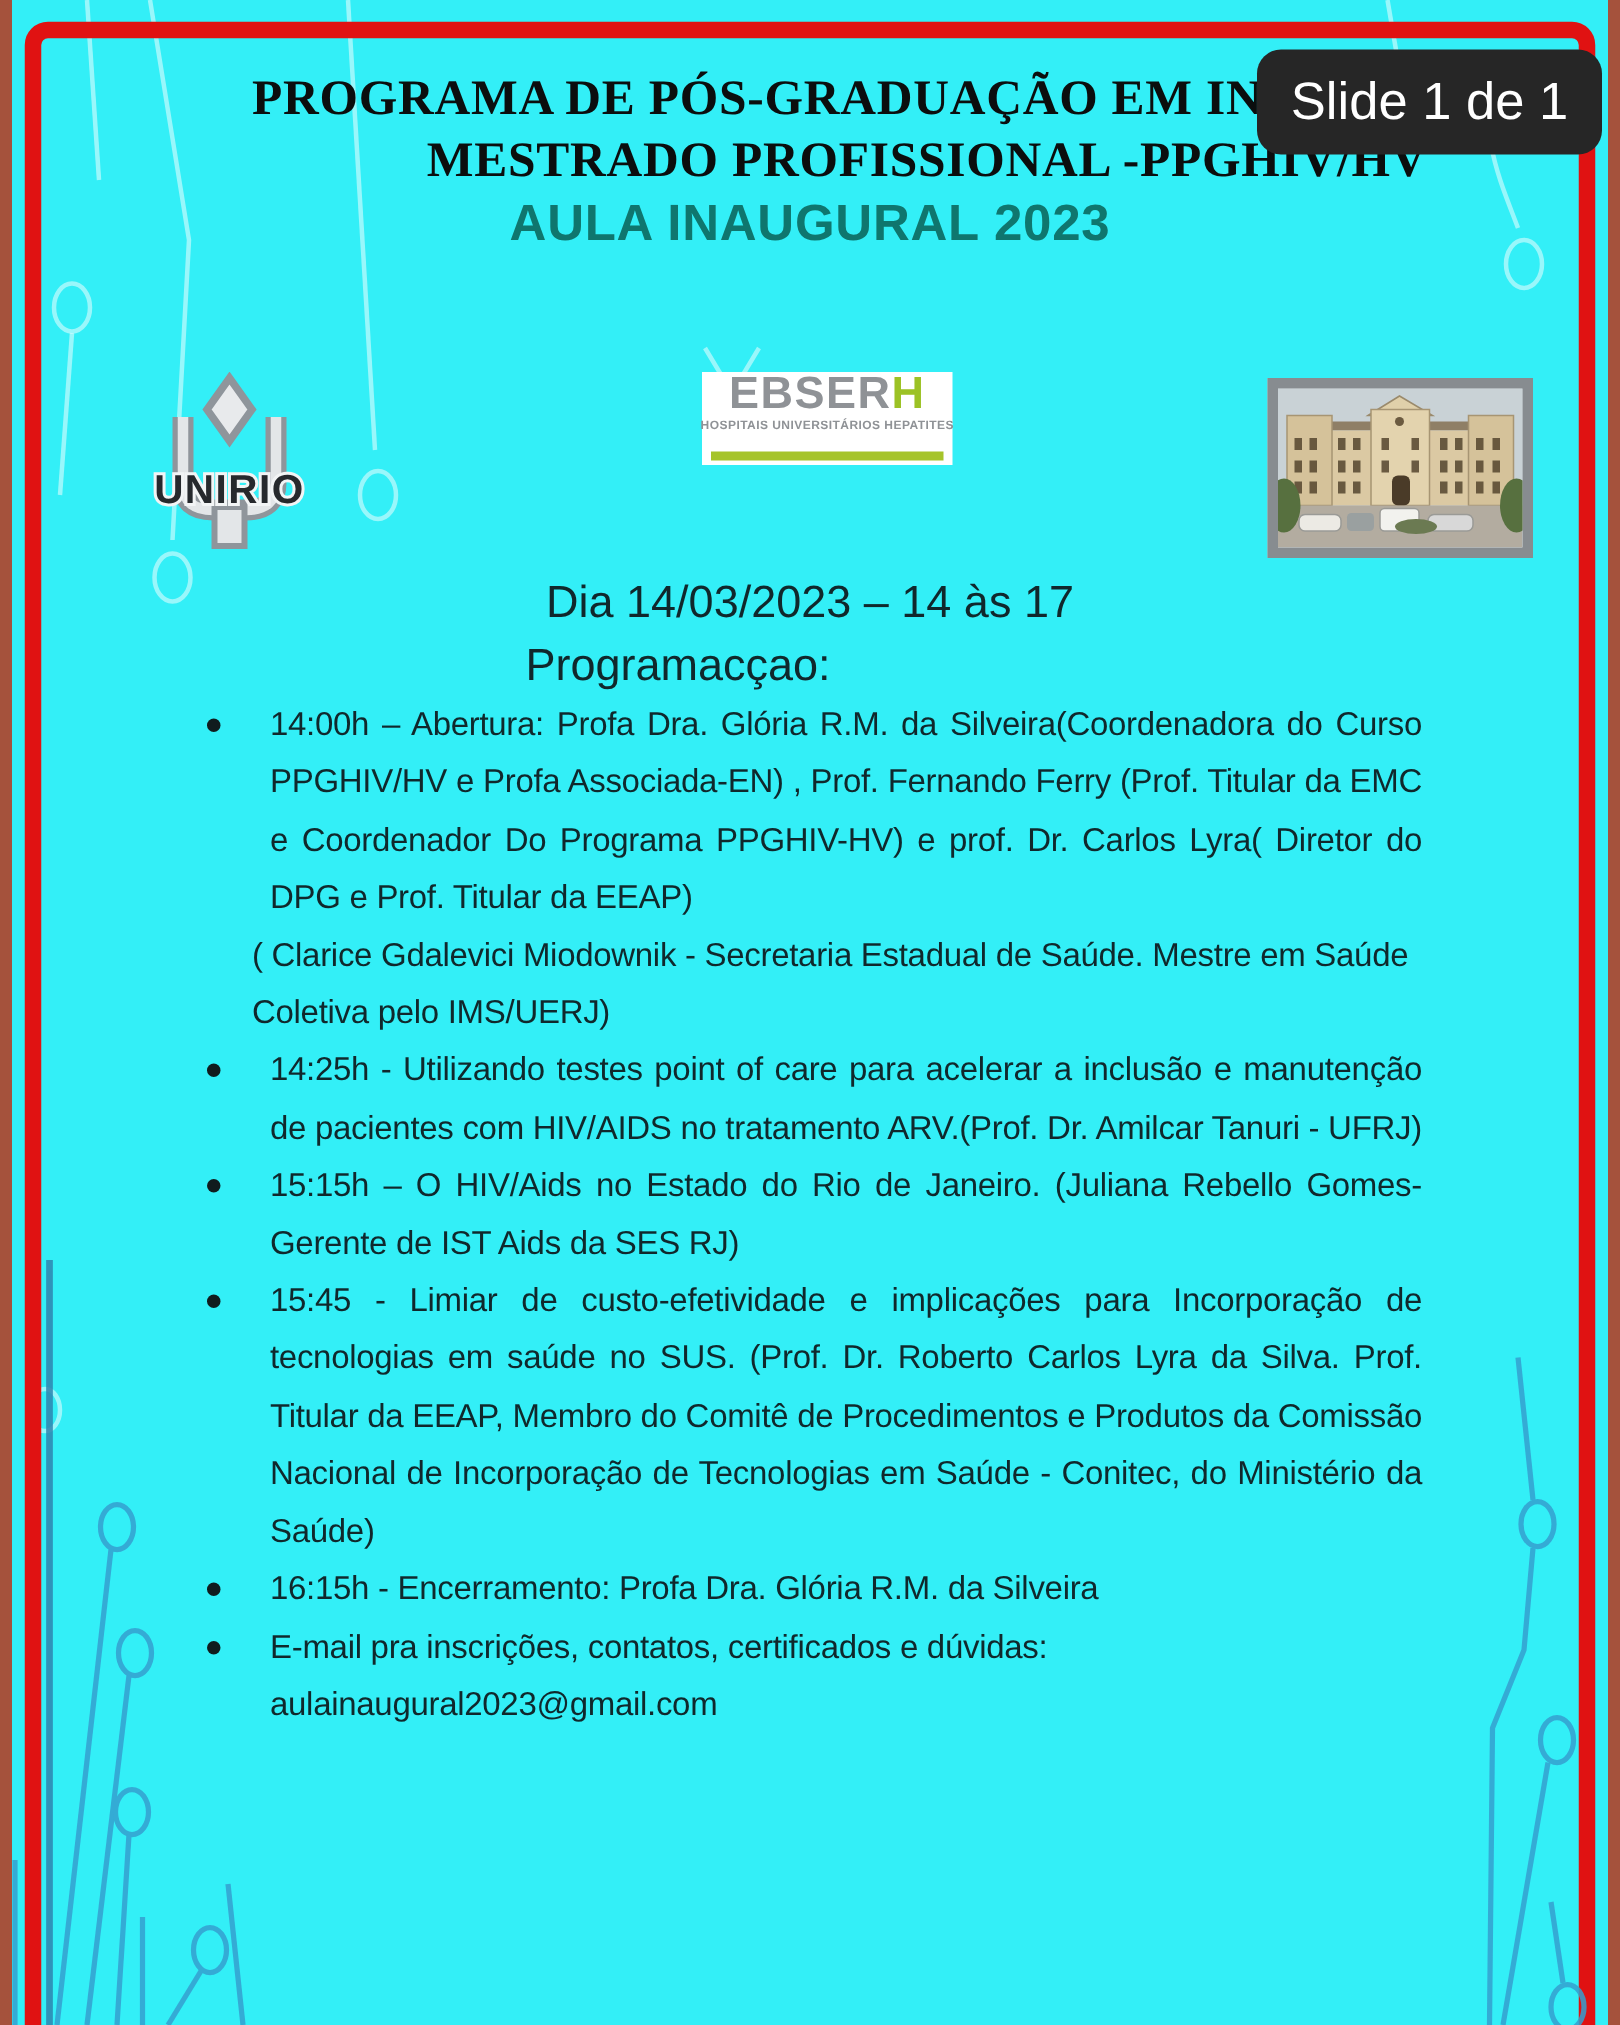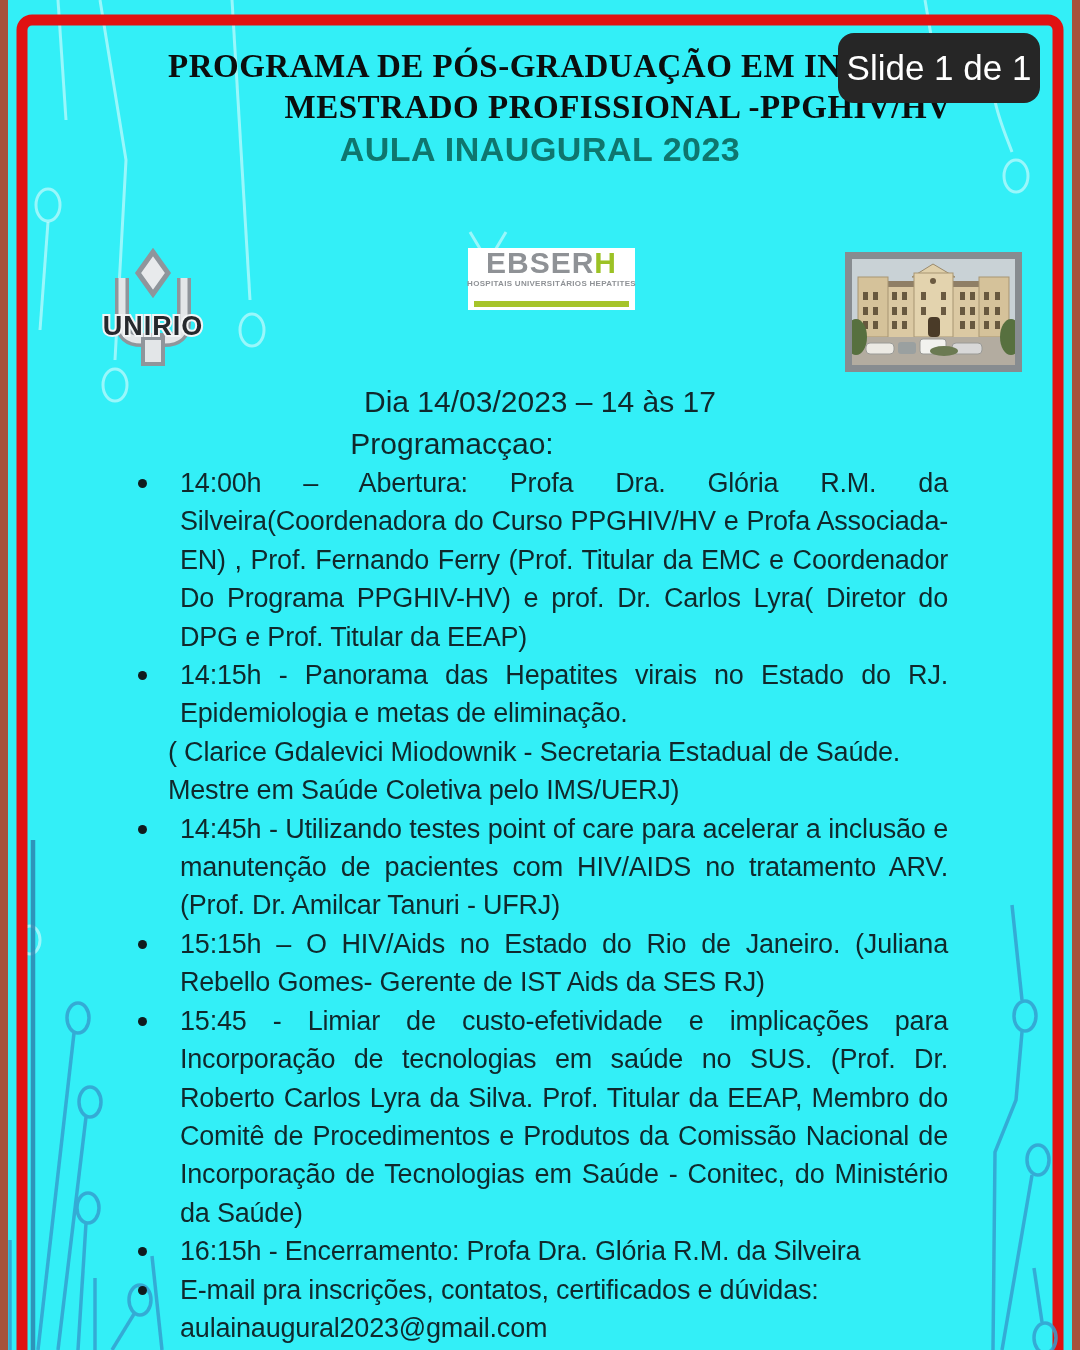--- a/index.html
+++ b/index.html
@@ -19,21 +19,21 @@
     font-size:33px;line-height:41px;color:#0b0e0e;letter-spacing:.5px;
   }
   .t1{text-align:left;padding-left:168px;white-space:nowrap;}
   .t3{transform:translateX(78px);}
   .t4{
     font-family:"Liberation Sans",sans-serif;font-weight:bold;
     font-size:34px;line-height:42px;color:#0f766e;letter-spacing:.5px;
   }
 
   .badge{
-    position:absolute;left:838px;top:33px;width:202px;height:70px;z-index:4;
+    position:absolute;left:838px;top:33px;width:230px;height:70px;z-index:4;
     background:#262626;border-radius:16px;display:flex;align-items:center;justify-content:center;
     color:#fff;font-size:35px;
   }
 
   .unirio{position:absolute;left:88px;top:248px;width:130px;height:124px;z-index:3;}
   .ebserh{
     position:absolute;left:468px;top:248px;width:167px;height:62px;z-index:3;
     background:#fff;display:flex;flex-direction:column;align-items:center;
     box-sizing:border-box;padding:0 6px 3px;
   }
@@ -46,21 +46,21 @@
     position:absolute;left:845px;top:252px;width:177px;height:120px;z-index:3;
     border:7px solid #878C90;box-sizing:border-box;background:#c9d2d6;
   }
 
   .date-line{position:absolute;left:0;top:385px;width:1080px;text-align:center;z-index:3;
     font-size:30px;color:#10282C;}
   .prog-label{position:absolute;left:0;top:427px;width:904px;text-align:center;z-index:3;
     font-size:30px;color:#10282C;}
 
   .list{position:absolute;left:138px;top:464px;width:810px;z-index:3;
-    font-size:27px;line-height:38.4px;color:#10282C;letter-spacing:-0.2px;}
+    font-size:22px;line-height:38.4px;color:#10282C;letter-spacing:-0.2px;}
   .row{display:flex;align-items:flex-start;}
   .dot{flex:none;width:9px;height:9px;border-radius:50%;background:#101c1e;margin:15px 33px 0 0;}
   .dot.hidden{visibility:hidden;}
   .row.cont .txt{margin-left:-12px;}
   .txt{flex:1;}
   .row.just .txt{text-align:justify;}
 </style>
 </head>
 <body>
 
@@ -192,31 +192,27 @@
   </div>
 
   <div class="date-line">Dia 14/03/2023 – 14 às 17</div>
   <div class="prog-label">Programacçao:</div>
 
   <div class="list">
       <div class="row just">
         <span class="dot"></span>
         <div class="txt">14:00h – Abertura: Profa Dra. Glória R.M. da Silveira(Coordenadora do Curso PPGHIV/HV e Profa Associada-EN) , Prof. Fernando Ferry (Prof. Titular da EMC e Coordenador Do Programa PPGHIV-HV) e prof. Dr. Carlos Lyra( Diretor do DPG e Prof. Titular da EEAP)</div>
       </div>
-      <div class="row just">
-        <span class="dot"></span>
-        <div class="txt">14:15h - Panorama das Hepatites virais no Estado do RJ. Epidemiologia e metas de eliminação.</div>
-      </div>
       <div class="row cont">
         <span class="dot hidden"></span>
         <div class="txt">( Clarice Gdalevici Miodownik - Secretaria Estadual de Saúde. Mestre em Saúde Coletiva pelo IMS/UERJ)</div>
       </div>
       <div class="row just">
         <span class="dot"></span>
-        <div class="txt">14:45h - Utilizando testes point of care para acelerar a inclusão e manutenção de pacientes com HIV/AIDS no tratamento ARV.(Prof. Dr. Amilcar Tanuri - UFRJ)</div>
+        <div class="txt">14:25h - Utilizando testes point of care para acelerar a inclusão e manutenção de pacientes com HIV/AIDS no tratamento ARV.(Prof. Dr. Amilcar Tanuri - UFRJ)</div>
       </div>
       <div class="row just">
         <span class="dot"></span>
         <div class="txt">15:15h – O HIV/Aids no Estado do Rio de Janeiro.  (Juliana Rebello Gomes- Gerente de IST Aids da SES RJ)</div>
       </div>
       <div class="row just">
         <span class="dot"></span>
         <div class="txt">15:45 - Limiar de custo-efetividade e implicações para Incorporação de tecnologias em saúde no SUS. (Prof. Dr. Roberto Carlos Lyra da Silva. Prof. Titular da EEAP, Membro do Comitê de Procedimentos e Produtos da Comissão Nacional de Incorporação de Tecnologias em Saúde - Conitec, do Ministério da Saúde)</div>
       </div>
       <div class="row just">

